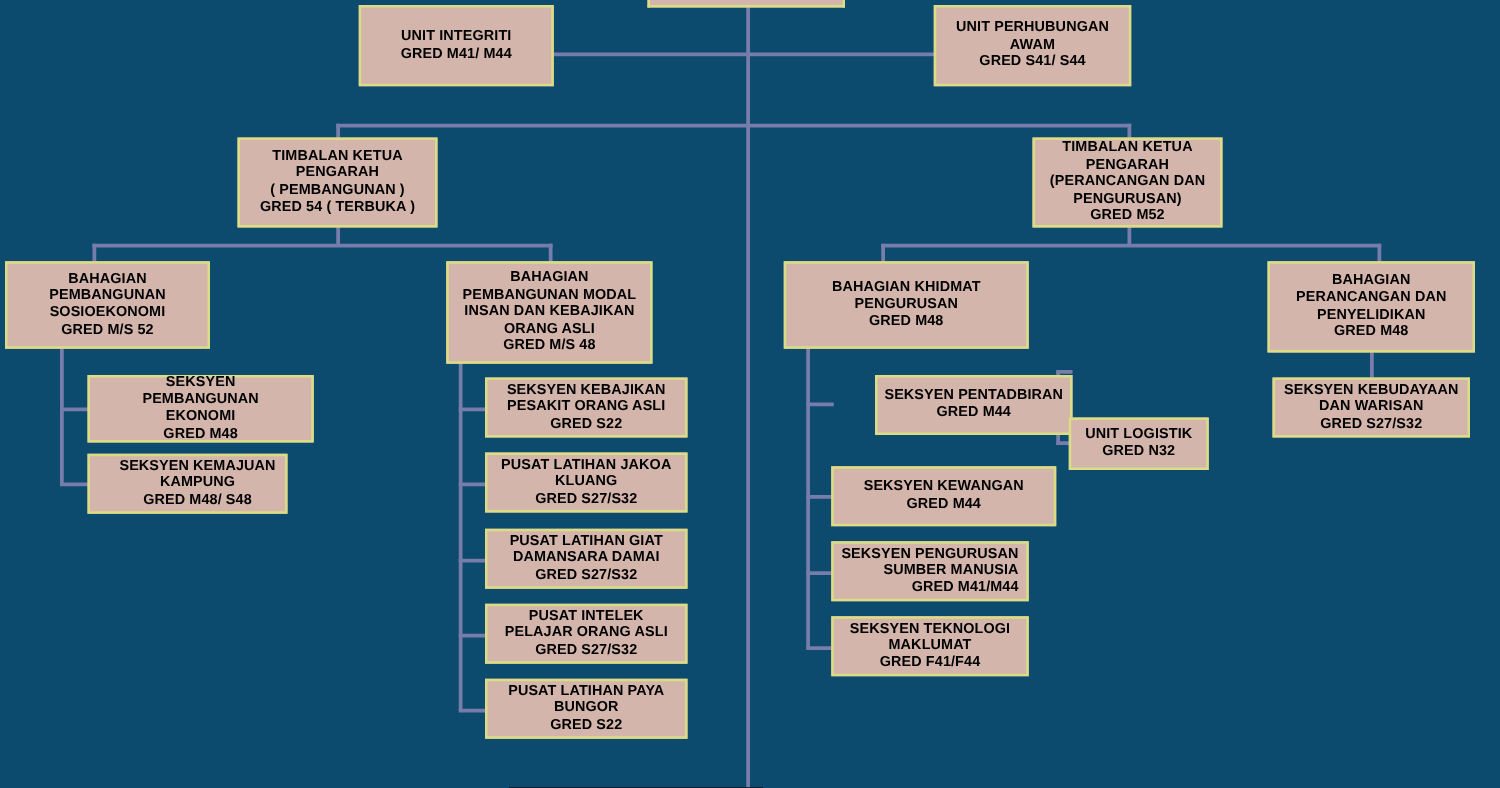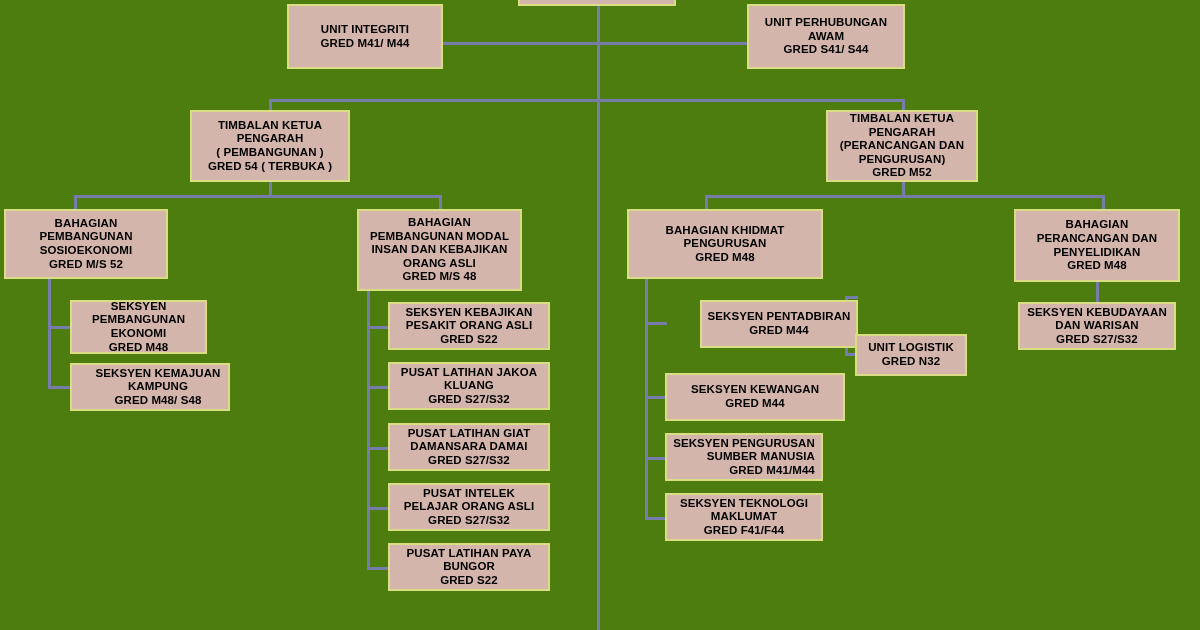--- a/index.html
+++ b/index.html
@@ -1,20 +1,20 @@
 <!DOCTYPE html>
 <html><head>
 <meta charset="utf-8">
 <title>Organisation Chart</title>
 <style>
   html,body{margin:0;padding:0;background:#000;}
   #chart{
     position:relative;
     width:1200px;height:630px;
-    background:#4d7c0f;
+    background:#0c4a6e;
     overflow:hidden;
     font-family:"Liberation Sans","DejaVu Sans",sans-serif;
   }
   .node{
     position:absolute;
     box-sizing:border-box;
     background:#D3B5AB;
     border:2px solid #DADD83;
     color:#000000;
     display:flex;
@@ -134,21 +134,21 @@
 GRED M48</span>
   </div>
 
   <div class="node f115" style="left:1014px;top:209px;width:166px;height:73px;">
     <span class="txt">BAHAGIAN
 PERANCANGAN DAN
 PENYELIDIKAN
 GRED M48</span>
   </div>
 
-  <div class="node f115" style="left:70px;top:300px;width:137px;height:54px;">
+  <div class="node f115" style="left:70px;top:300px;width:181px;height:54px;">
     <span class="txt">SEKSYEN
 PEMBANGUNAN
 EKONOMI
 GRED M48</span>
   </div>
 
   <div class="node f115" style="left:70px;top:363px;width:160px;height:48px;padding-left:16px;">
     <span class="txt">SEKSYEN KEMAJUAN
 KAMPUNG
 GRED M48/ S48</span>

